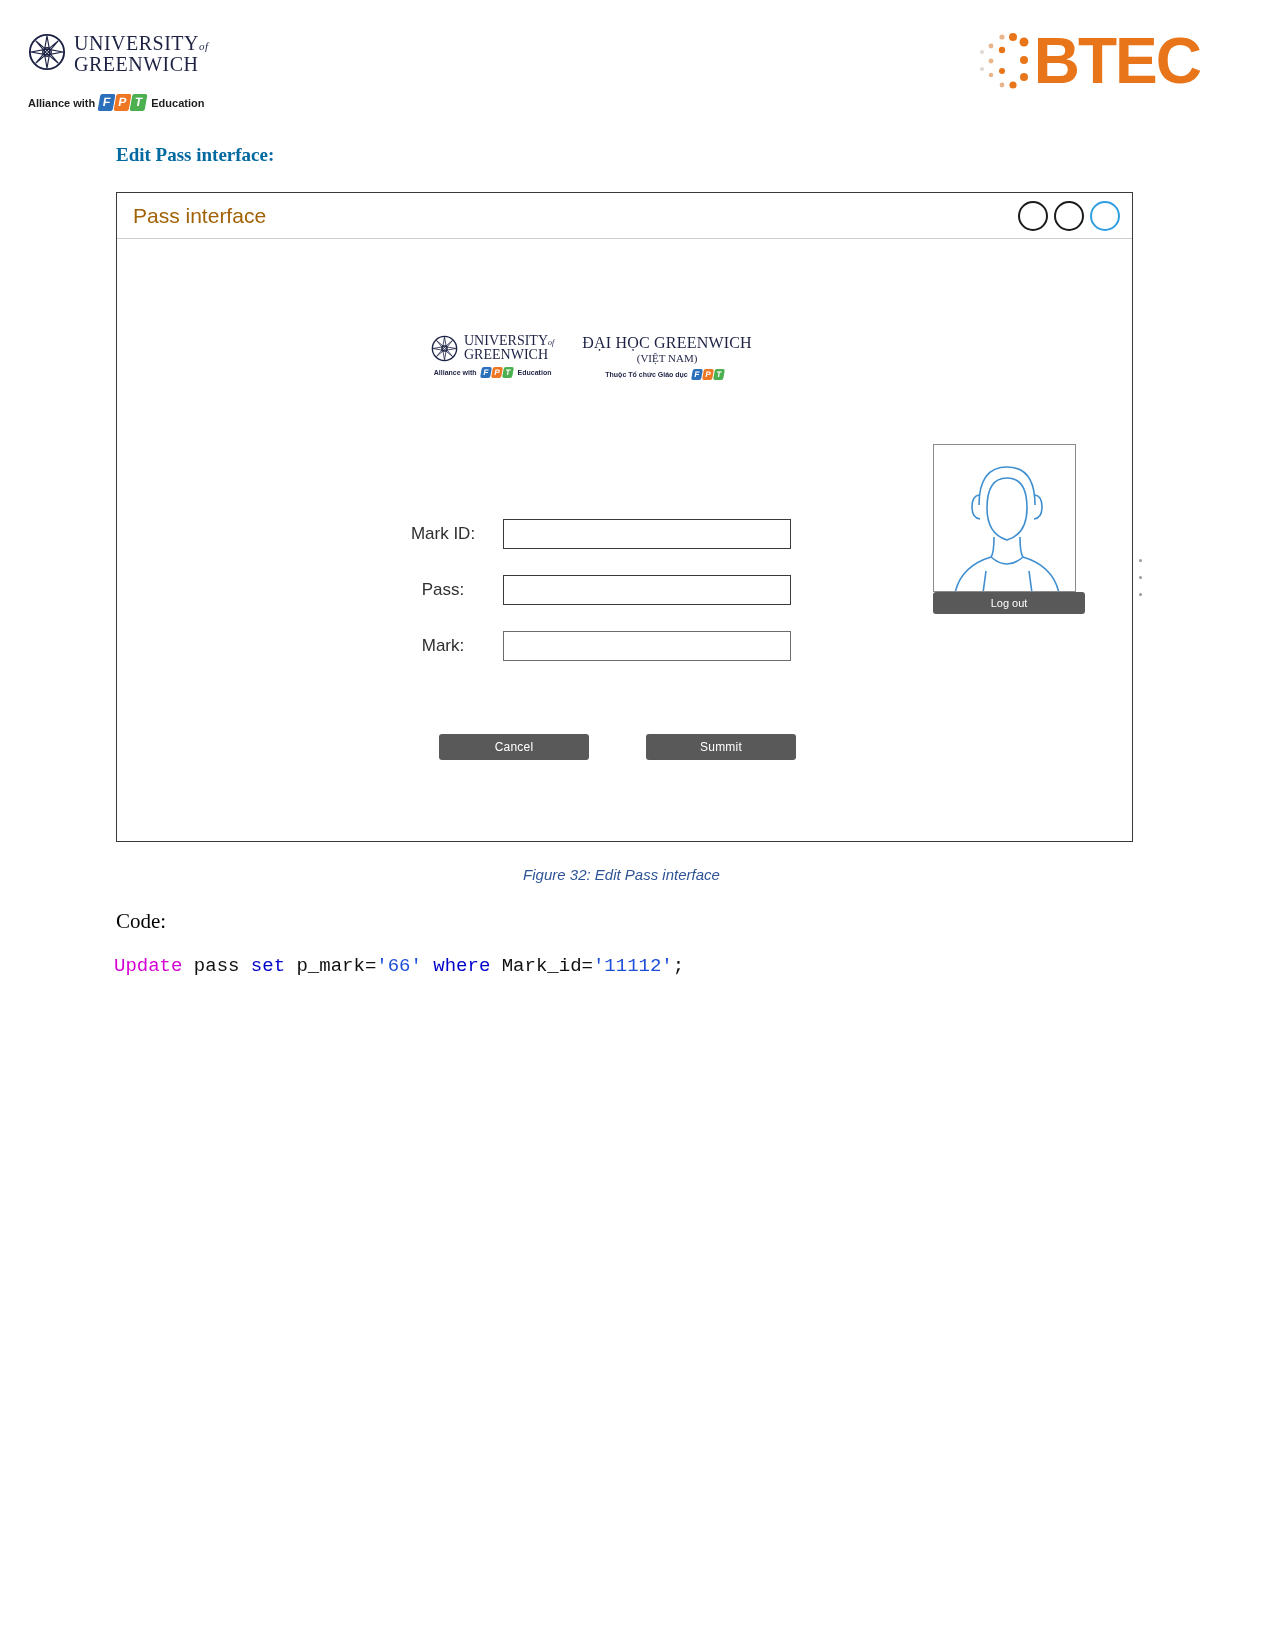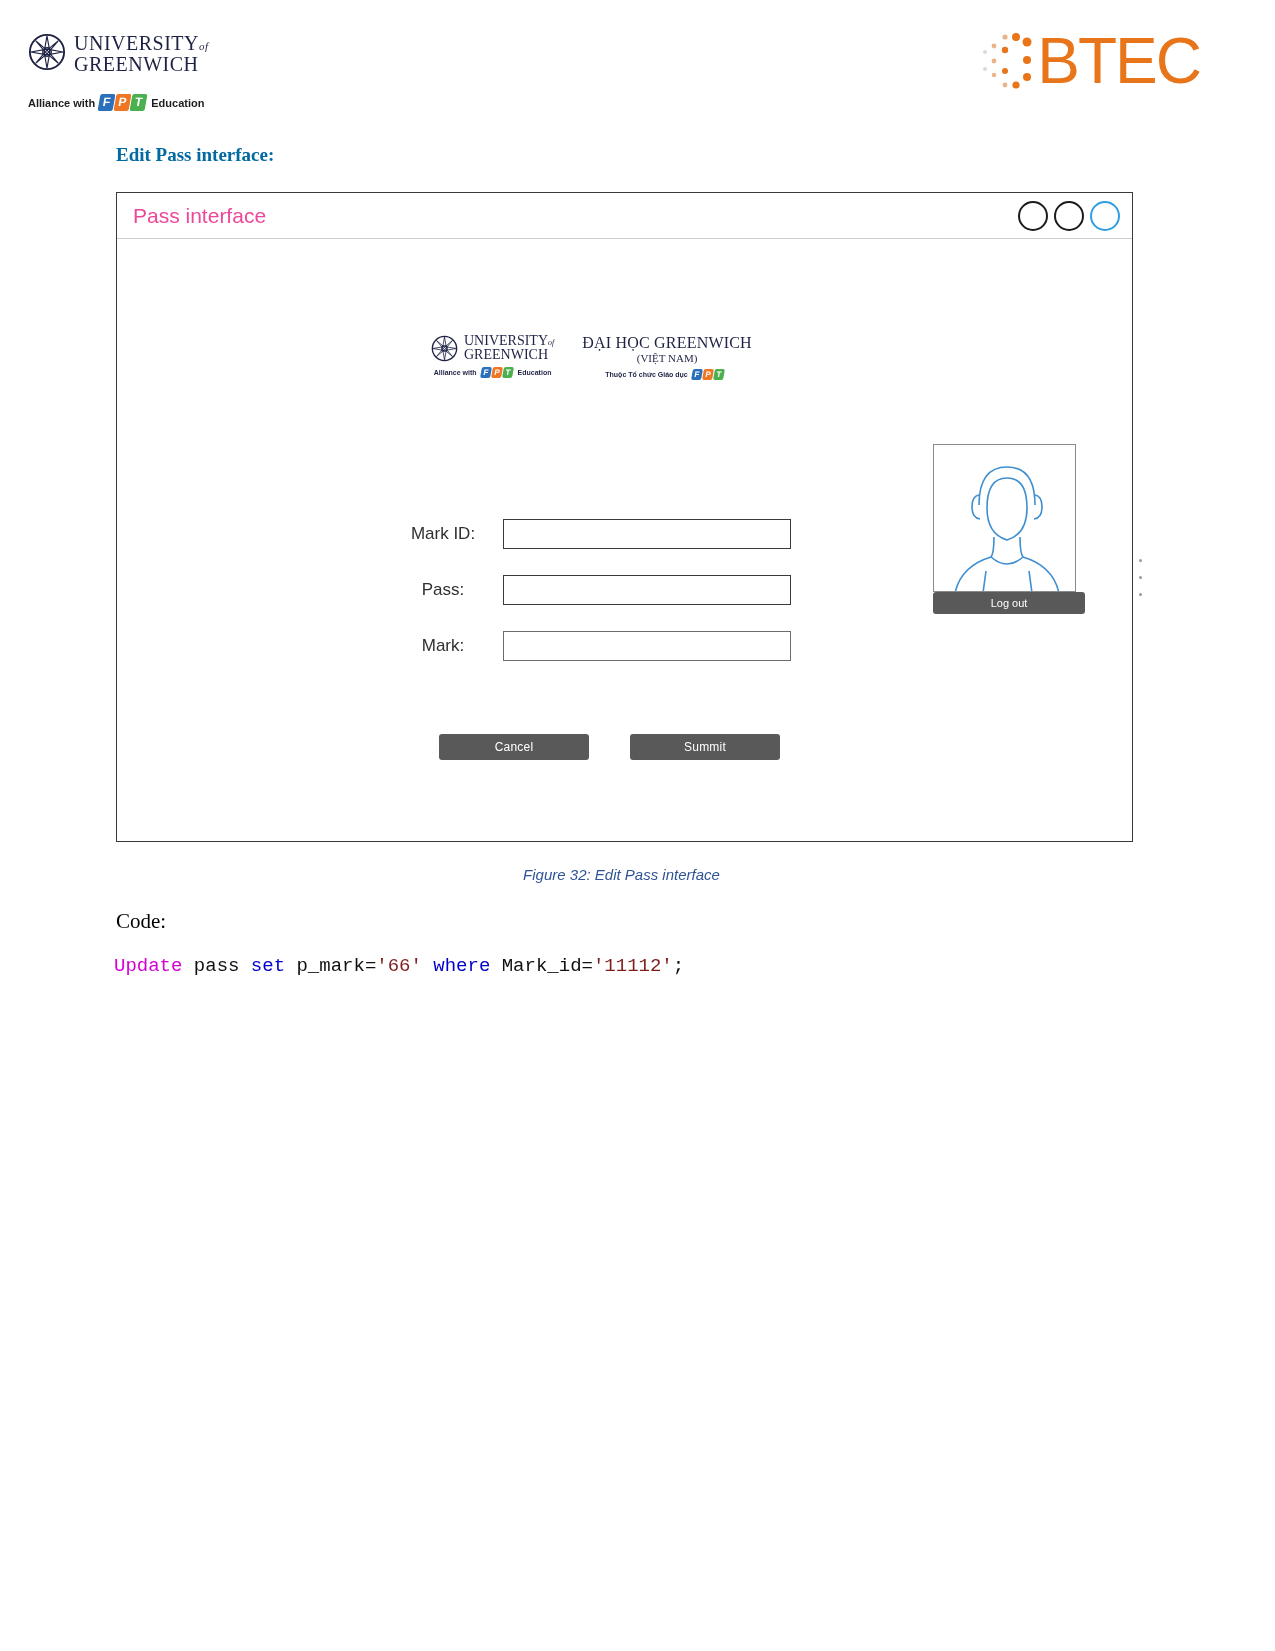--- a/index.html
+++ b/index.html
@@ -31,21 +31,21 @@
     border-radius:2px; margin-right:1px;
   }
   .fpt-f { background:#2c6fba; }
   .fpt-p { background:#ef7622; }
   .fpt-t { background:#4cb050; }
 
   .btec-logo { position:absolute; right:75px; top:28px; display:flex; align-items:center; }
   .btec-dots { width:52px; height:66px; margin-right:2px; }
   .btec-word {
     font-family:"Liberation Sans", sans-serif;
-    font-weight:normal; font-size:64px; letter-spacing:-2px;
+    font-weight:bold; font-size:64px; letter-spacing:-2px;
     color:#e8751a; line-height:66px;
   }
 
   
   .section-title {
     position:absolute; left:116px; top:144px;
     font-family:"Liberation Serif", serif;
     font-weight:bold; font-size:19px; color:#0369a1;
   }
 
@@ -56,21 +56,21 @@
     border:1px solid #3a3a3a;
     background:#fff;
   }
   .titlebar {
     height:46px; border-bottom:1px solid #cfcfcf;
     display:flex; align-items:center; justify-content:space-between;
     padding:0 12px 0 16px; background:#fff;
   }
   .titlebar .title {
     font-family:"Liberation Sans", sans-serif;
-    font-size:21px; color:#ec4899;
+    font-size:21px; color:#a16207;
   }
   .win-controls { display:flex; align-items:center; gap:6px; }
   .win-dot { width:30px; height:30px; border-radius:50%; border:2px solid #1b1b1b; background:#fff; }
   .win-dot.blue { border-color:#2f9fe0; }
 
   .win-body { position:relative; height:602px; background:#fff; }
 
   .form-logos {
     position:absolute; left:314px; top:95px;
     display:flex; align-items:flex-start; gap:28px;
@@ -109,21 +109,21 @@
     font-size:17px; color:#303030;
   }
   .field-input {
     width:288px; height:30px;
     border:1.5px solid #6b6b6b; background:#fff;
     font-family:"Liberation Sans", sans-serif; font-size:14px;
     padding:0 6px; color:#222; outline:none;
   }
   .field-input.strong { border-color:#3a3a3a; }
 
-  .action-row { position:absolute; left:322px; top:495px; display:flex; gap:41px; }
+  .action-row { position:absolute; left:322px; top:495px; display:flex; gap:57px; }
   .btn {
     width:150px; height:26px;
     background:#595959; border:none; border-radius:3px;
     color:#ffffff; font-family:"Liberation Sans", sans-serif;
     font-size:12px; letter-spacing:0.2px;
     display:flex; align-items:center; justify-content:center;
     cursor:pointer;
   }
 
   .avatar-block { position:absolute; left:816px; top:205px; }
@@ -156,21 +156,21 @@
     position:absolute; left:116px; top:909px;
     font-family:"Liberation Serif", serif; font-size:21px; color:#000;
   }
   .code-line {
     position:absolute; left:114px; top:955px;
     font-family:"Liberation Mono", monospace; font-size:19px;
     white-space:pre; letter-spacing:0px;
   }
   .tk-kw-magenta { color:#d400d4; }
   .tk-kw-blue { color:#0000cc; }
-  .tk-str { color:#7f1d1d; }
+  .tk-str { color:#1d4ed8; }
   .tk-plain { color:#111111; }
 </style>
 </head>
 <body>
 
 <div class="page-header">
 
   <div class="uog-logo">
     <svg class="uog-mark" viewBox="0 0 40 40">
       <circle cx="20" cy="20" r="18" fill="none" stroke="#1d2244" stroke-width="2"></circle>

